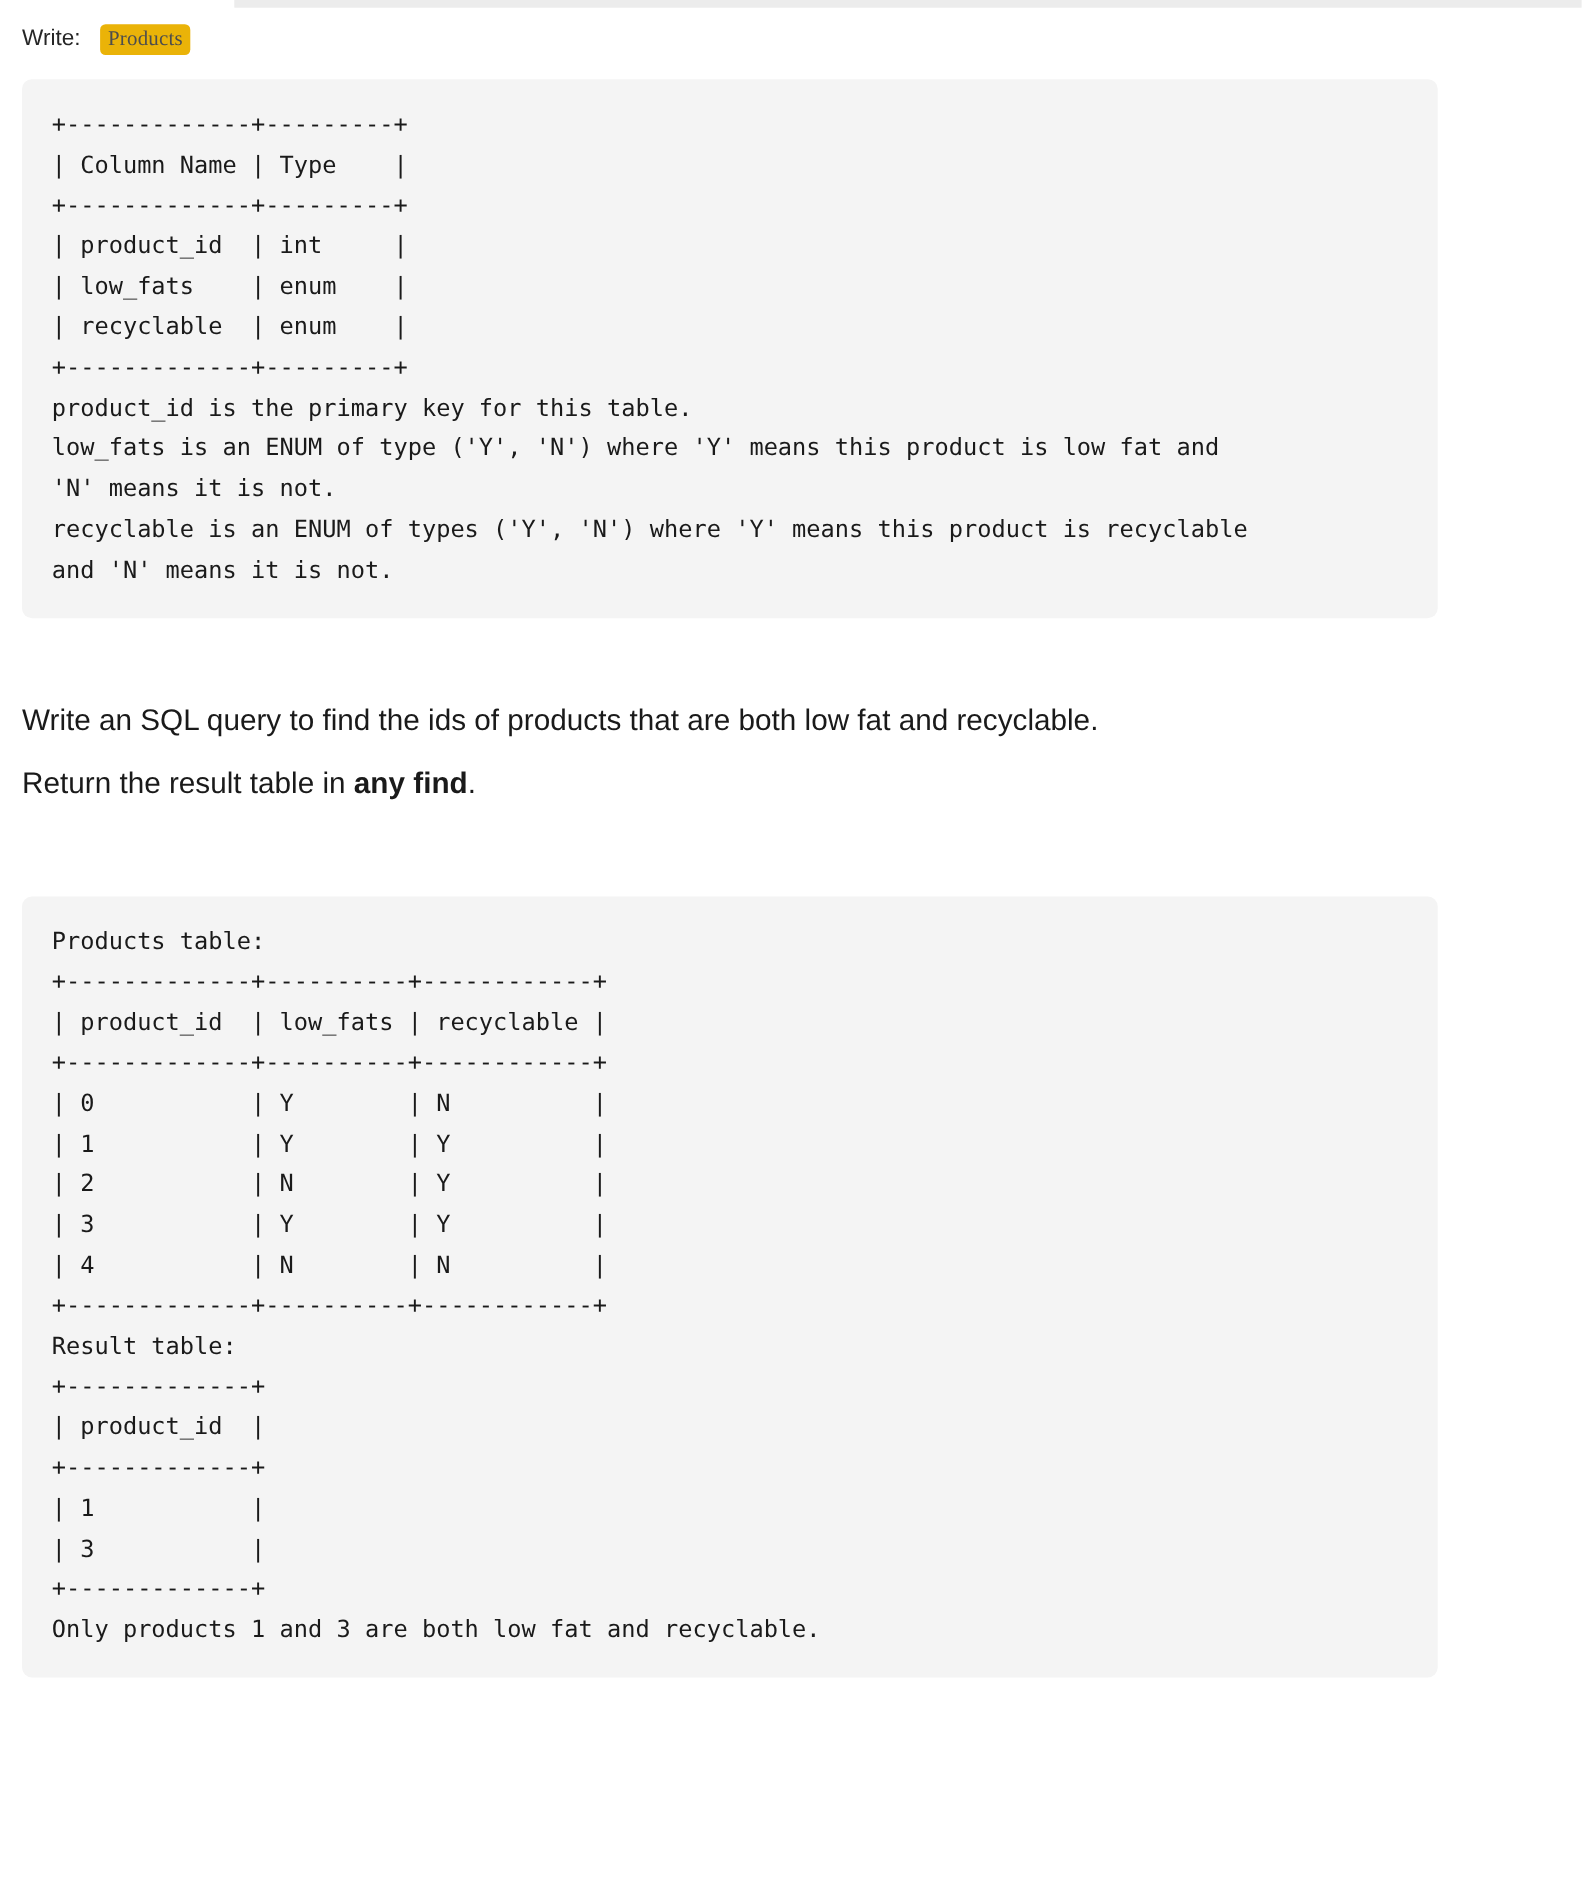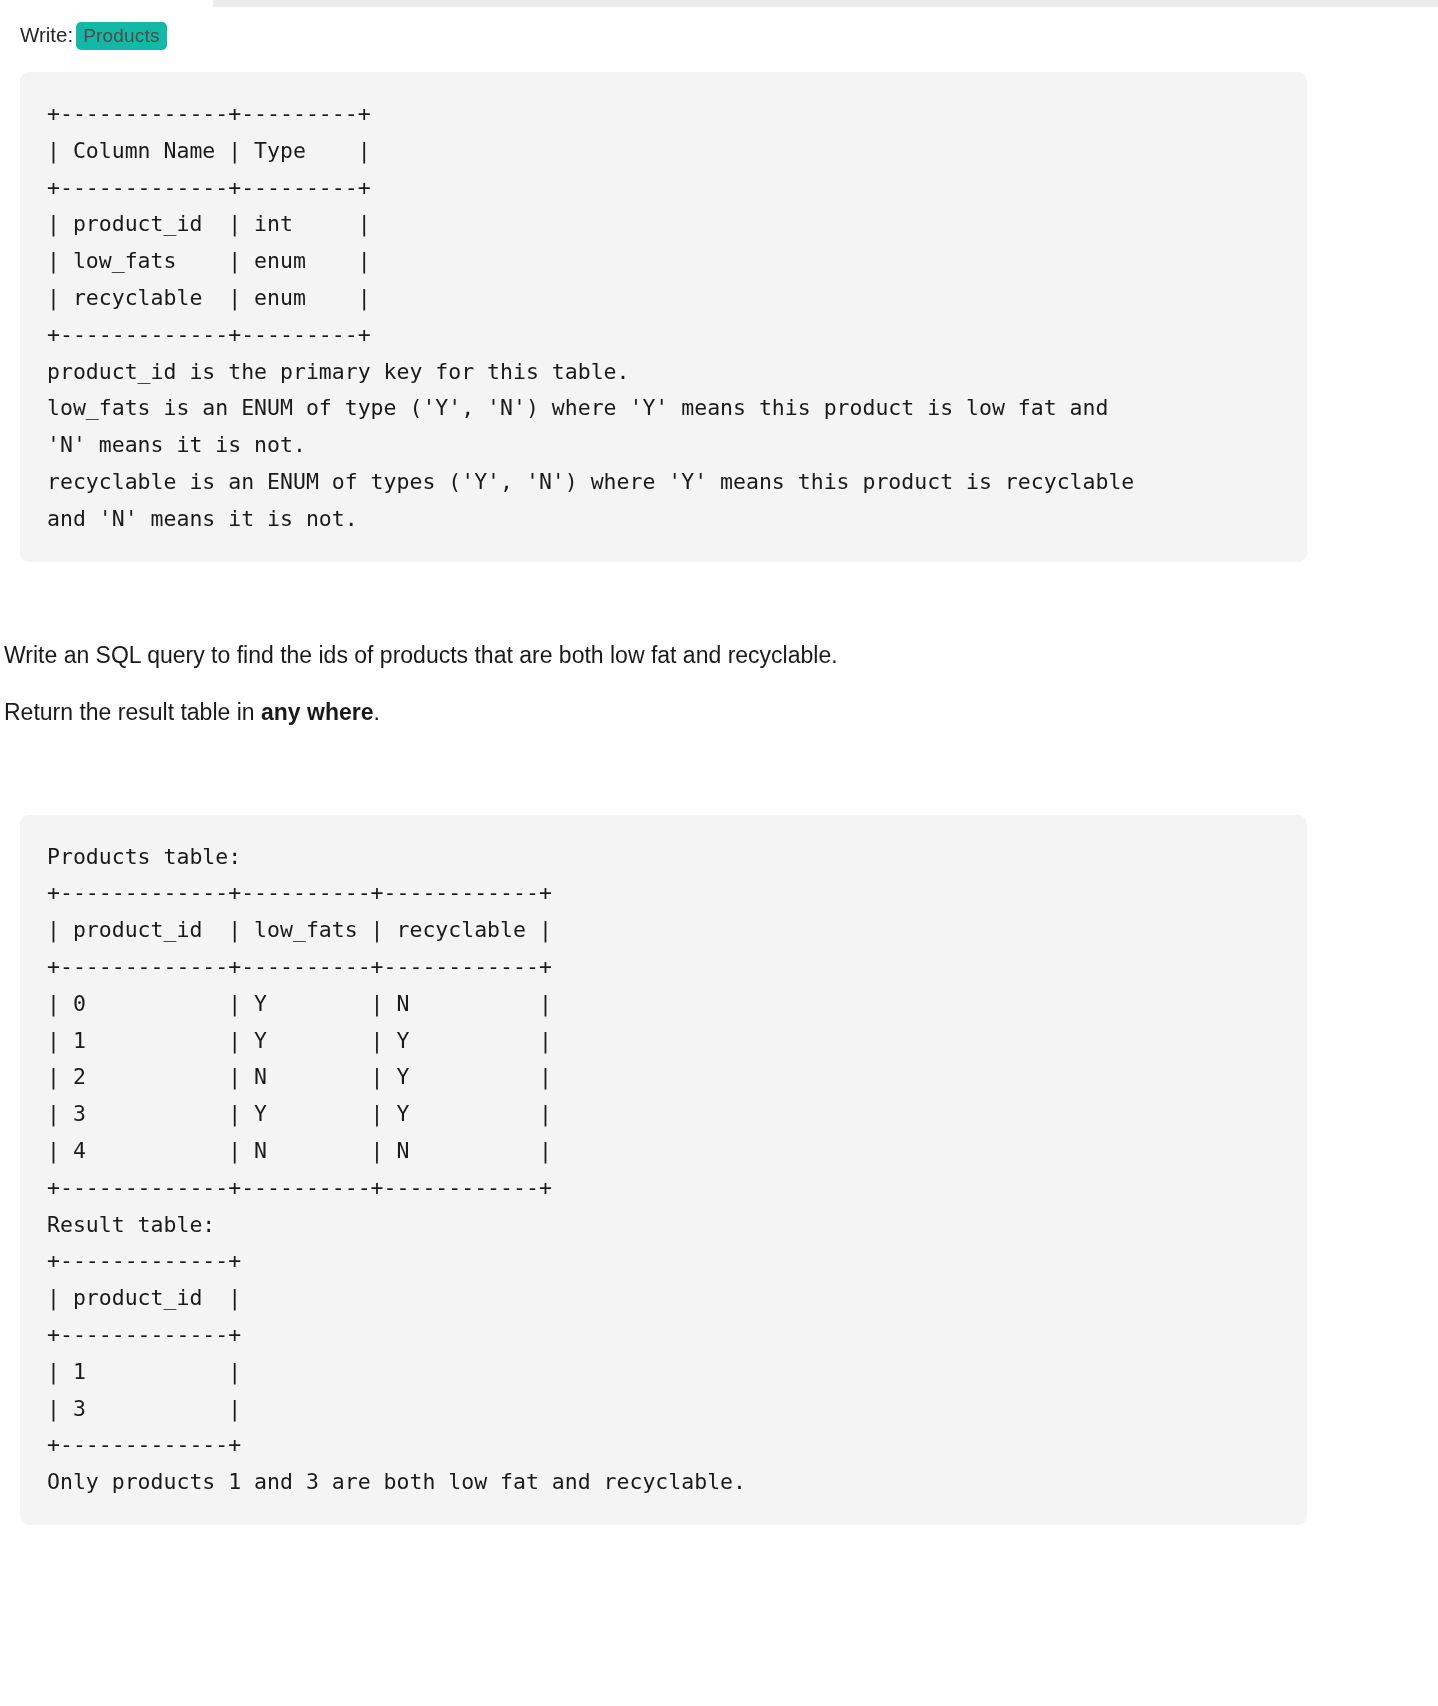--- a/index.html
+++ b/index.html
@@ -34,27 +34,27 @@
   .table-heading {
     margin: 0;
     padding: 20px 0 0 20px;
     font-size: 20.5px;
     line-height: 30px;
     color: #262626;
     font-weight: 400;
     white-space: nowrap;
   }
   .inline-code {
-    font-family: Liberation Sans, sans-serif;
+    font-family: Liberation Serif, serif;
     font-size: 19px;
-    background: #14b8a6;
+    background: #eab308;
     color: #4d4d4d;
     border-radius: 5px;
     padding: 3px 7px 4px 7px;
-    margin-left: 3px;
+    margin-left: 18px;
     letter-spacing: 0.2px;
   }
 
   
   .code-block {
     background: #f4f4f4;
     border-radius: 9px;
     margin: 21px 131px 0 20px;
     padding: 24px 28px 24px 27px;
     box-sizing: border-box;
@@ -68,22 +68,22 @@
     white-space: pre;
     letter-spacing: 0px;
   }
 
   #schema-block { margin-top: 21px; }
   #example-block { margin-top: 20px; }
 
   
   .prose {
     margin: 0;
-    padding: 0 4px;
-    font-size: 23px;
+    padding: 0 20px;
+    font-size: 27px;
     line-height: 30px;
     color: #1a1a1a;
     font-weight: 400;
   }
   #prose-1 { margin-top: 78px; }
   #prose-2 { margin-top: 27px; }
   #prose-3 { margin-top: 29px; }
   .prose b { font-weight: 700; }
 
   .spacer-before-example { height: 68px; }
@@ -109,21 +109,21 @@
 +-------------+---------+
 product_id is the primary key for this table.
 low_fats is an ENUM of type ('Y', 'N') where 'Y' means this product is low fat and
 'N' means it is not.
 recyclable is an ENUM of types ('Y', 'N') where 'Y' means this product is recyclable
 and 'N' means it is not.</pre>
   </div>
 
   <p class="prose" id="prose-1">Write an SQL query to find the ids of products that are both low fat and recyclable.</p>
 
-  <p class="prose" id="prose-2"><span>Return the result table in </span><b>any where</b><span>.</span></p>
+  <p class="prose" id="prose-2"><span>Return the result table in </span><b>any find</b><span>.</span></p>
 
 
   <div class="spacer-before-example"></div>
 
   <div class="code-block" id="example-block">
     <pre>Products table:
 +-------------+----------+------------+
 | product_id  | low_fats | recyclable |
 +-------------+----------+------------+
 | 0           | Y        | N          |

